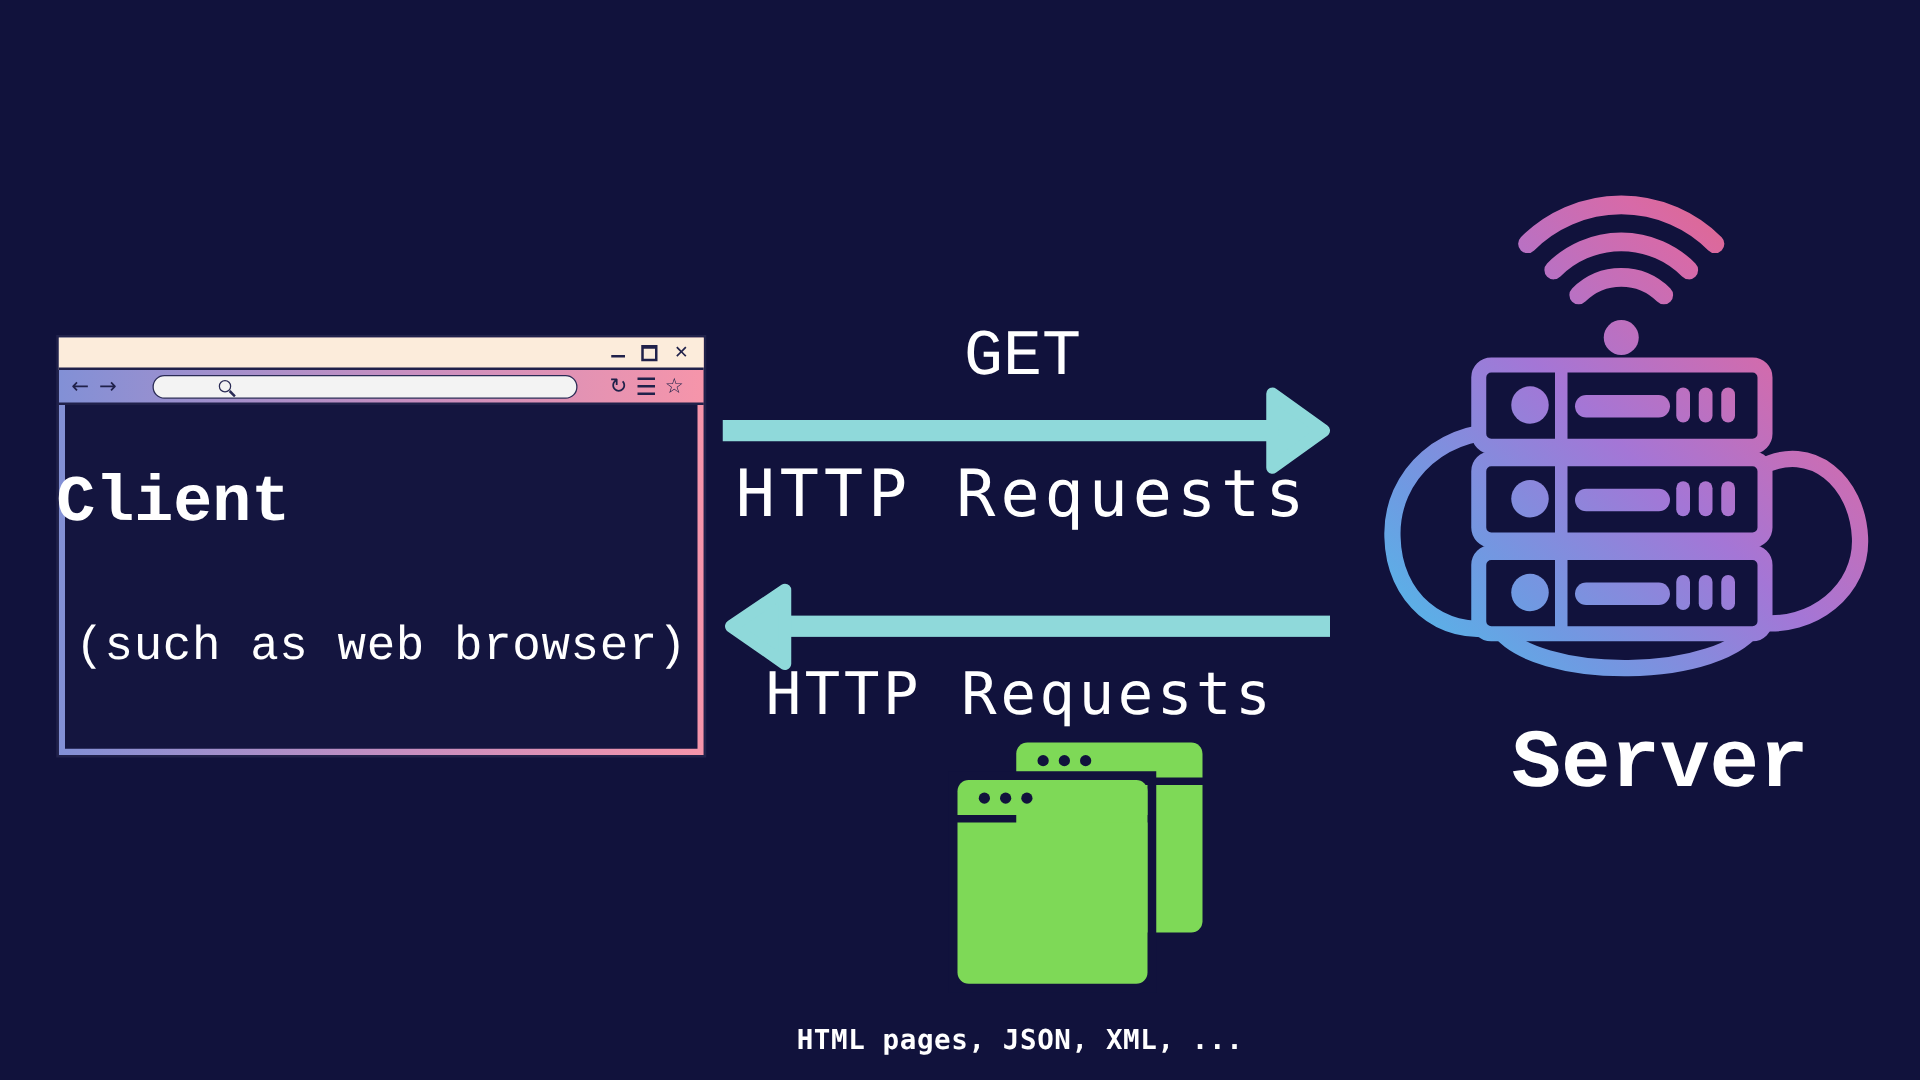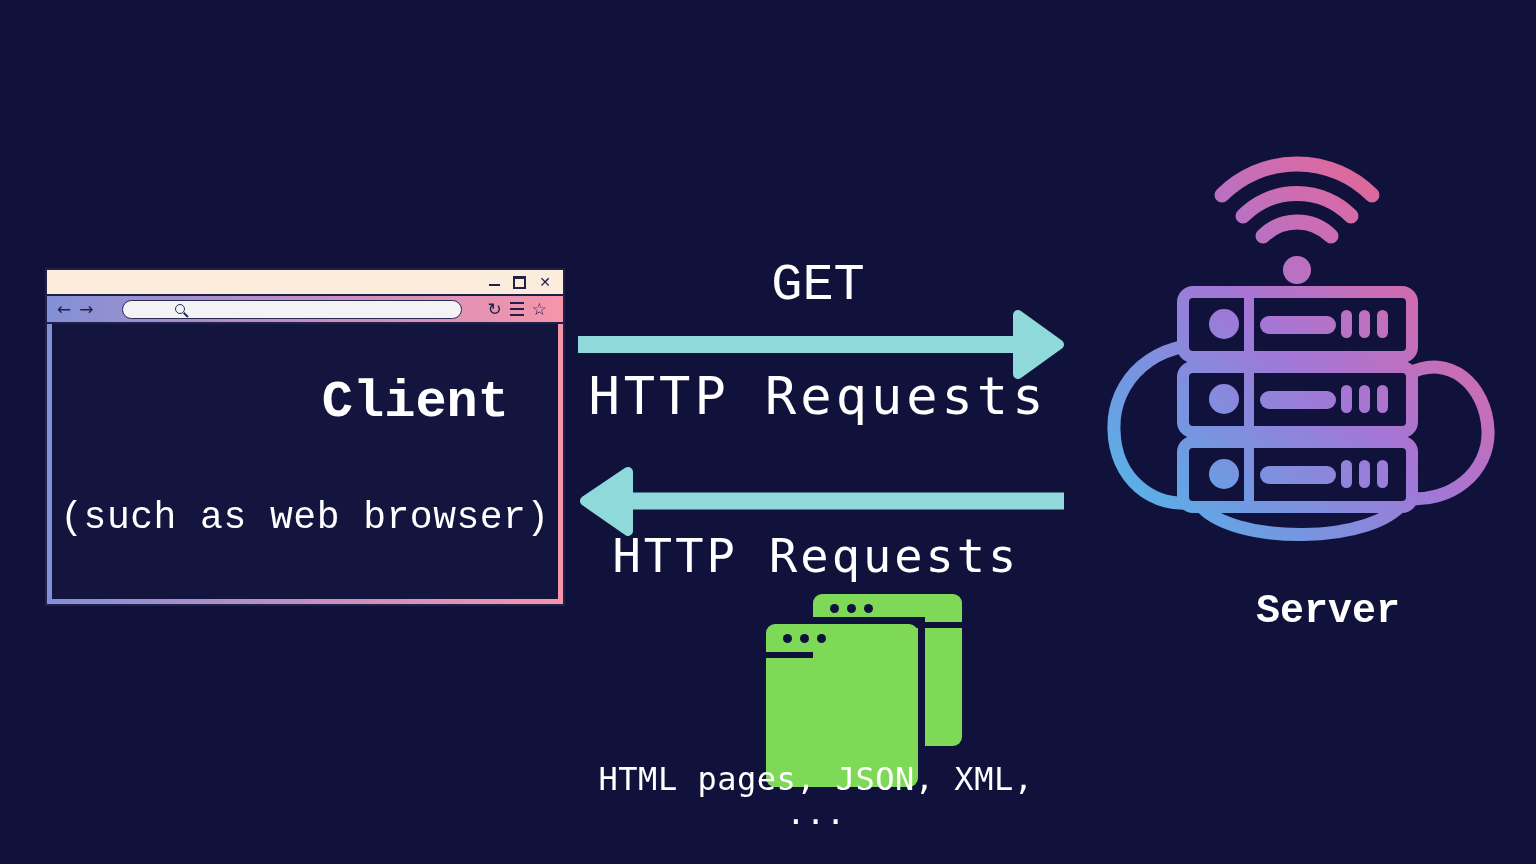--- a/index.html
+++ b/index.html
@@ -22,34 +22,34 @@
   .nav-glyph{font-size:17px;color:#20214a;line-height:1;font-family:"DejaVu Sans",sans-serif;}
   .pill{flex:1;height:17px;margin:0 18px 0 20px;background:#f3f3f3;border:1.5px solid #2a2b55;
         border-radius:10px;display:flex;align-items:center;}
   .mag{margin-left:52px;width:8px;height:8px;border:1.5px solid #2a2b55;border-radius:50%;position:relative;}
   .mag::after{content:"";position:absolute;width:6px;height:1.5px;background:#2a2b55;
               right:-5px;bottom:-2px;transform:rotate(45deg);}
   .menu-glyph{width:14px;height:10px;border-top:2px solid #20214a;border-bottom:2px solid #20214a;
               display:flex;align-items:center;}
   .menu-glyph::after{content:"";width:14px;height:2px;background:#20214a;}
   .viewport{position:absolute;left:5px;right:5px;top:54px;bottom:5px;background:#14153f;}
-  .client-title{left:45px;width:464px;top:375px;text-align:right;font-size:52px;line-height:56px;
+  .client-title{left:45px;width:464px;top:375px;text-align:left;font-size:52px;line-height:56px;
                 font-weight:bold;}
   .client-sub{left:28px;width:554px;top:496px;text-align:center;font-size:38px;line-height:44px;
               letter-spacing:0.5px;}
 
   
   .lbl-get{left:578px;width:480px;top:258px;text-align:center;font-size:52px;line-height:56px;font-weight:normal;}
   .lbl-req{left:578px;width:480px;top:368px;text-align:center;font-size:52px;line-height:56px;
            letter-spacing:4px;font-family:"DejaVu Sans Mono",monospace;}
   .lbl-resp{left:570px;width:492px;top:530px;text-align:center;font-size:47px;line-height:52px;
             letter-spacing:3px;font-family:"DejaVu Sans Mono",monospace;}
-  .lbl-payload{left:566px;width:500px;top:762px;text-align:center;font-size:32px;line-height:34px;
-               letter-spacing:0.5px;font-family:"DejaVu Sans Mono",monospace;}
-  .lbl-server{left:1178px;width:300px;top:584px;text-align:center;font-size:40px;line-height:56px;font-weight:bold;}
+  .lbl-payload{left:566px;width:500px;top:816px;text-align:center;font-size:22px;line-height:34px;
+               letter-spacing:0.5px;font-family:"DejaVu Sans Mono",monospace;font-weight:bold;}
+  .lbl-server{left:1178px;width:300px;top:584px;text-align:center;font-size:66px;line-height:56px;font-weight:bold;}
 
   
   .gwin{display:flex;flex-direction:column;}
   .gwin .bar{height:28px;background:#7ed957;border-radius:9px 9px 0 0;
              display:flex;align-items:center;gap:8px;padding-left:17px;}
   .gwin .dot{width:9px;height:9px;border-radius:50%;background:#11123c;}
   .gwin .gap{height:6px;background:transparent;}
   .gwin .body{flex:1;background:#7ed957;border-radius:0 0 9px 9px;}
   .gwin-back{left:813px;top:594px;width:149px;height:152px;}
   .gwin-front{left:759px;top:617px;width:166px;height:177px;border:7px solid #11123c;box-sizing:border-box;}

